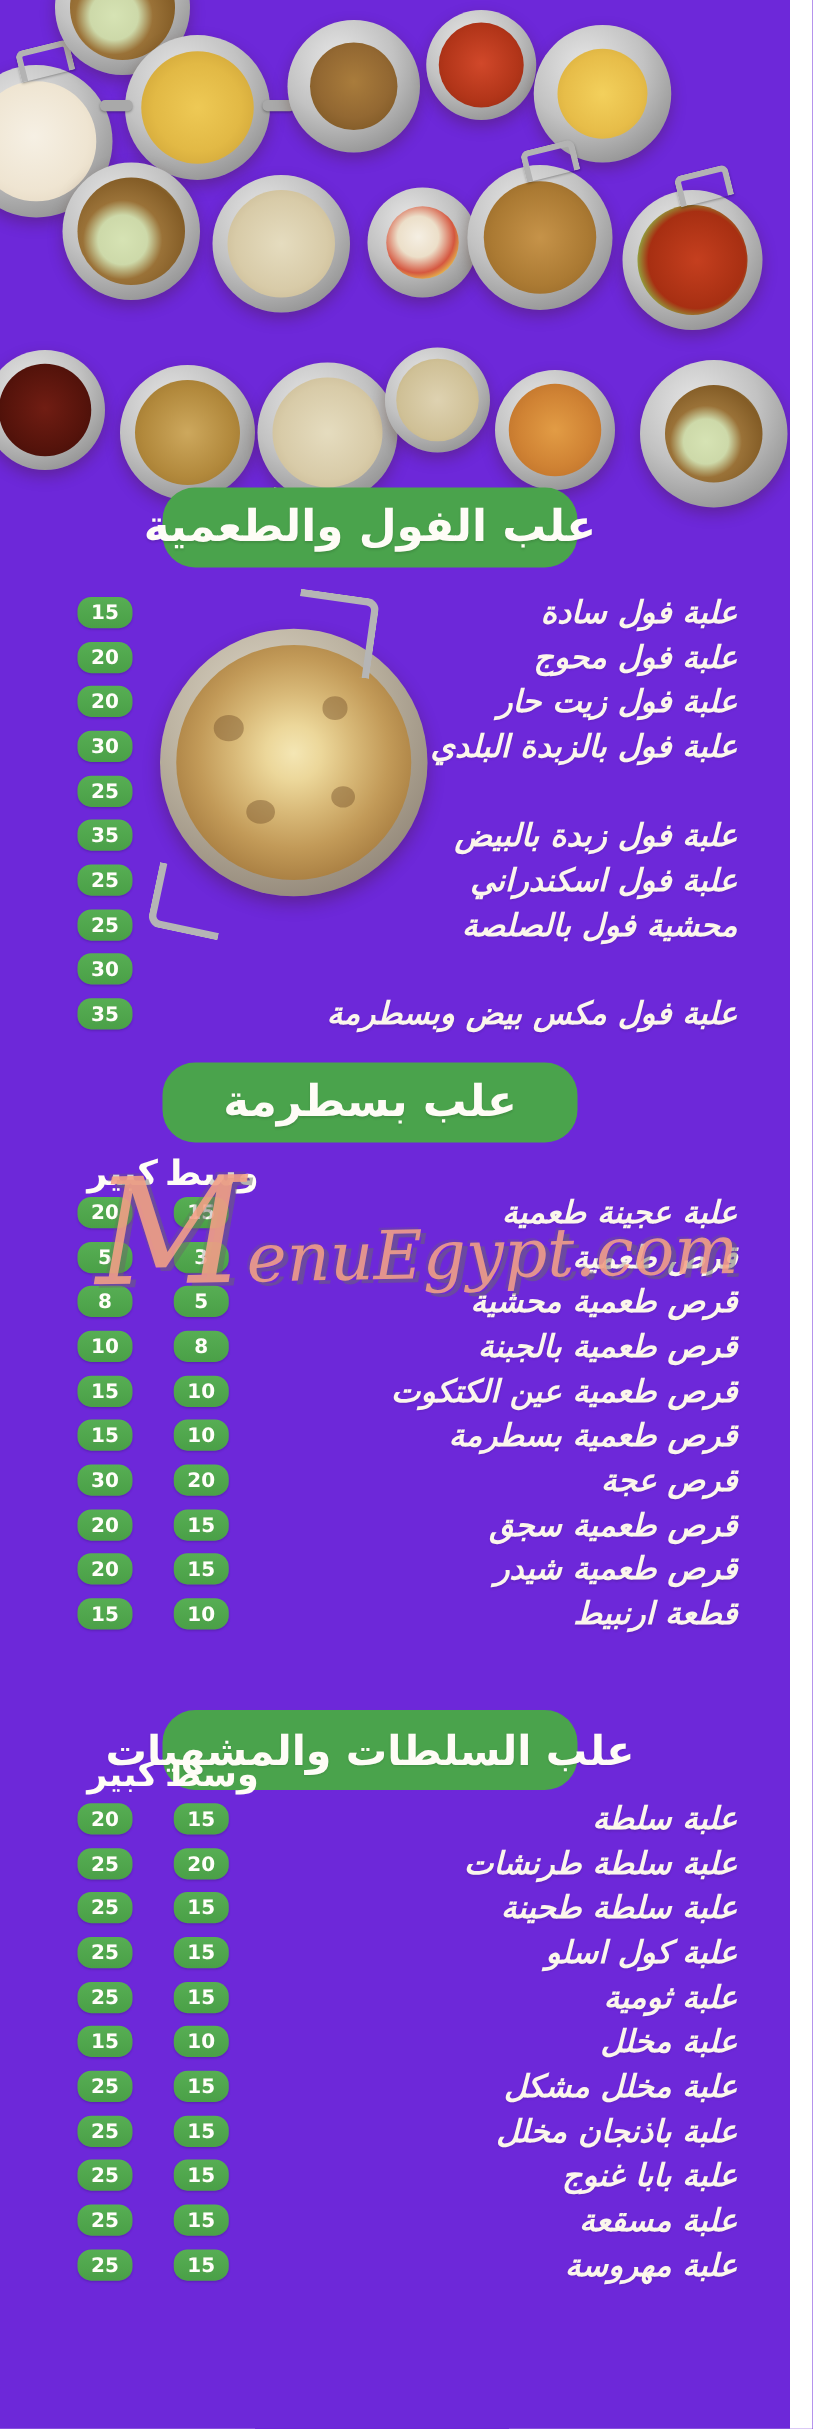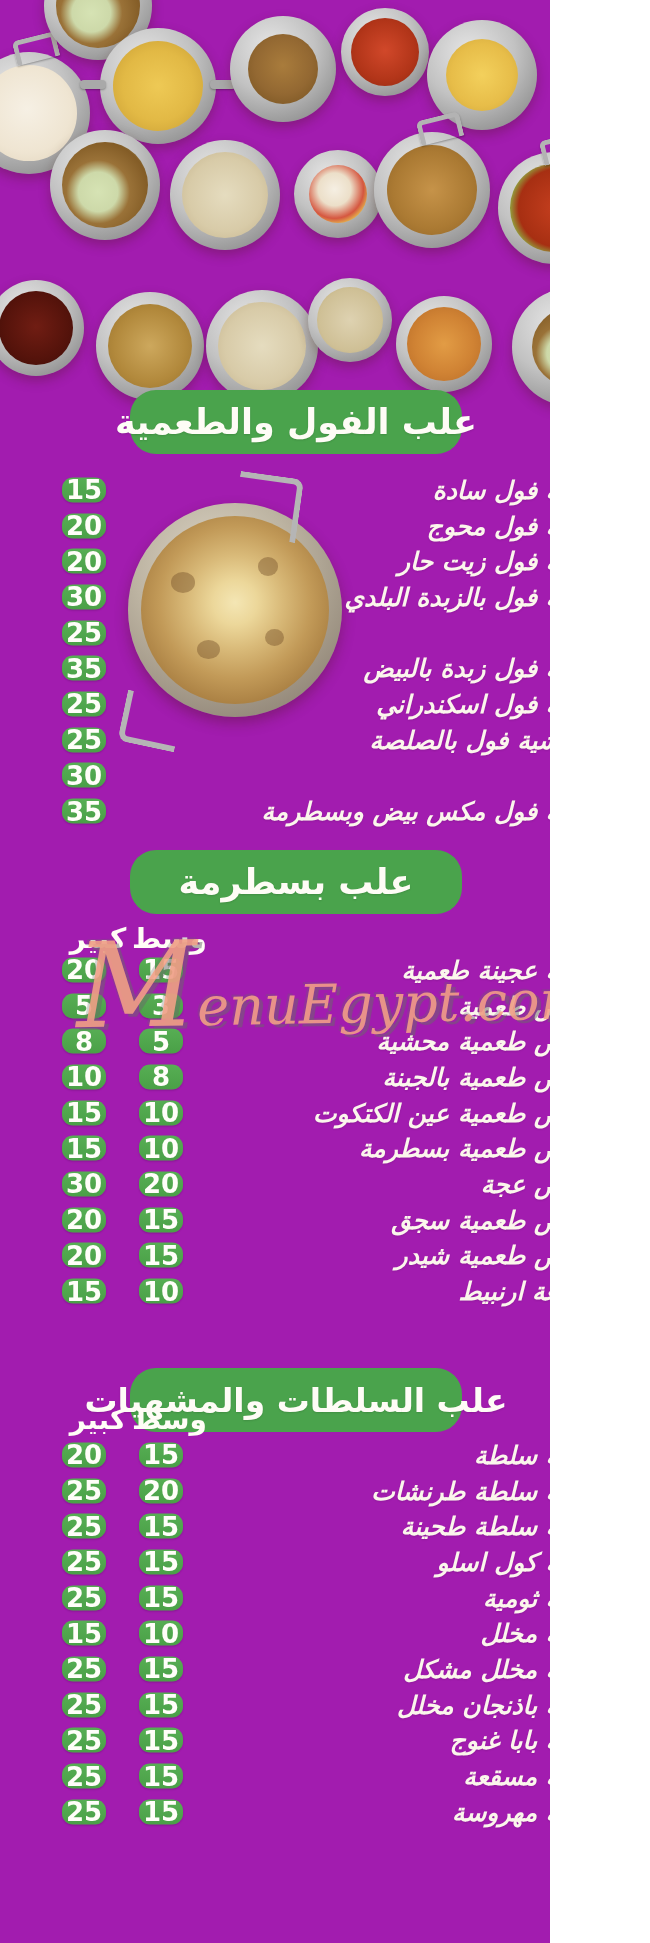--- a/index.html
+++ b/index.html
@@ -1,19 +1,19 @@
 <!DOCTYPE html>
 <html lang="ar"><head>
 <meta charset="utf-8">
 <style>
   html,body{margin:0;padding:0;}
   .page{
     position:relative;
-    width:550px;height:1943px;
-    background:#a21caf;
+    width:632px;height:1943px;
+    background:#6d28d9;
     overflow:hidden;
     font-family:"DejaVu Sans","Liberation Sans",sans-serif;
   }
   
   .collage{position:absolute;left:0;top:0;width:650px;height:400px;}
   .plate{position:absolute;border-radius:50%;
     background:radial-gradient(circle at 38% 30%, #e6e6e6 0%, #c2c2c2 45%, #979797 78%, #7d7d7d 100%);
     box-shadow:0 5px 12px rgba(60,20,0,.28);}
   .plate .food{position:absolute;inset:11%;border-radius:50%;}
   .plate.widerim .food{inset:17%;}
@@ -42,21 +42,21 @@
   .lab-large{left:52px;}
   .lab-medium{left:129px;}
   
   .rows{position:absolute;left:0;width:650px;z-index:2;}
   .row{position:relative;height:35.7px;}
   .item-name{position:absolute;right:60px;top:50%;transform:translateY(-50%);
     color:#FBF6EC;font-size:25px;font-weight:bold;direction:rtl;white-space:nowrap;
     text-shadow:0 1px 2px rgba(0,0,0,.10);font-style:italic;}
   .badge{position:absolute;top:50%;transform:translateY(-50%);width:44px;height:25px;border-radius:11px;
     background:linear-gradient(180deg,#57AE54 0%, #4AA047 100%);
-    color:#FFFEF9;font-size:26px;font-weight:bold;display:flex;align-items:center;justify-content:center;
+    color:#FFFEF9;font-size:16px;font-weight:bold;display:flex;align-items:center;justify-content:center;
     box-shadow:0 1px 2px rgba(0,0,0,.18);}
   .col-single,.col-large{left:62px;}
   .col-medium{left:139px;}
   
   .watermark{position:absolute;left:76px;top:888px;width:500px;z-index:5;pointer-events:none;
     font-family:"DejaVu Serif","Liberation Serif",serif;font-style:italic;
     font-size:54px;color:rgba(244,160,134,.88);line-height:1.6;
     text-shadow:4px 3px 0 rgba(105,105,105,.50), -2px -2px 0 rgba(105,105,105,.28);
     transform:rotate(-1deg);}
   .watermark::first-letter{font-size:118px;}

